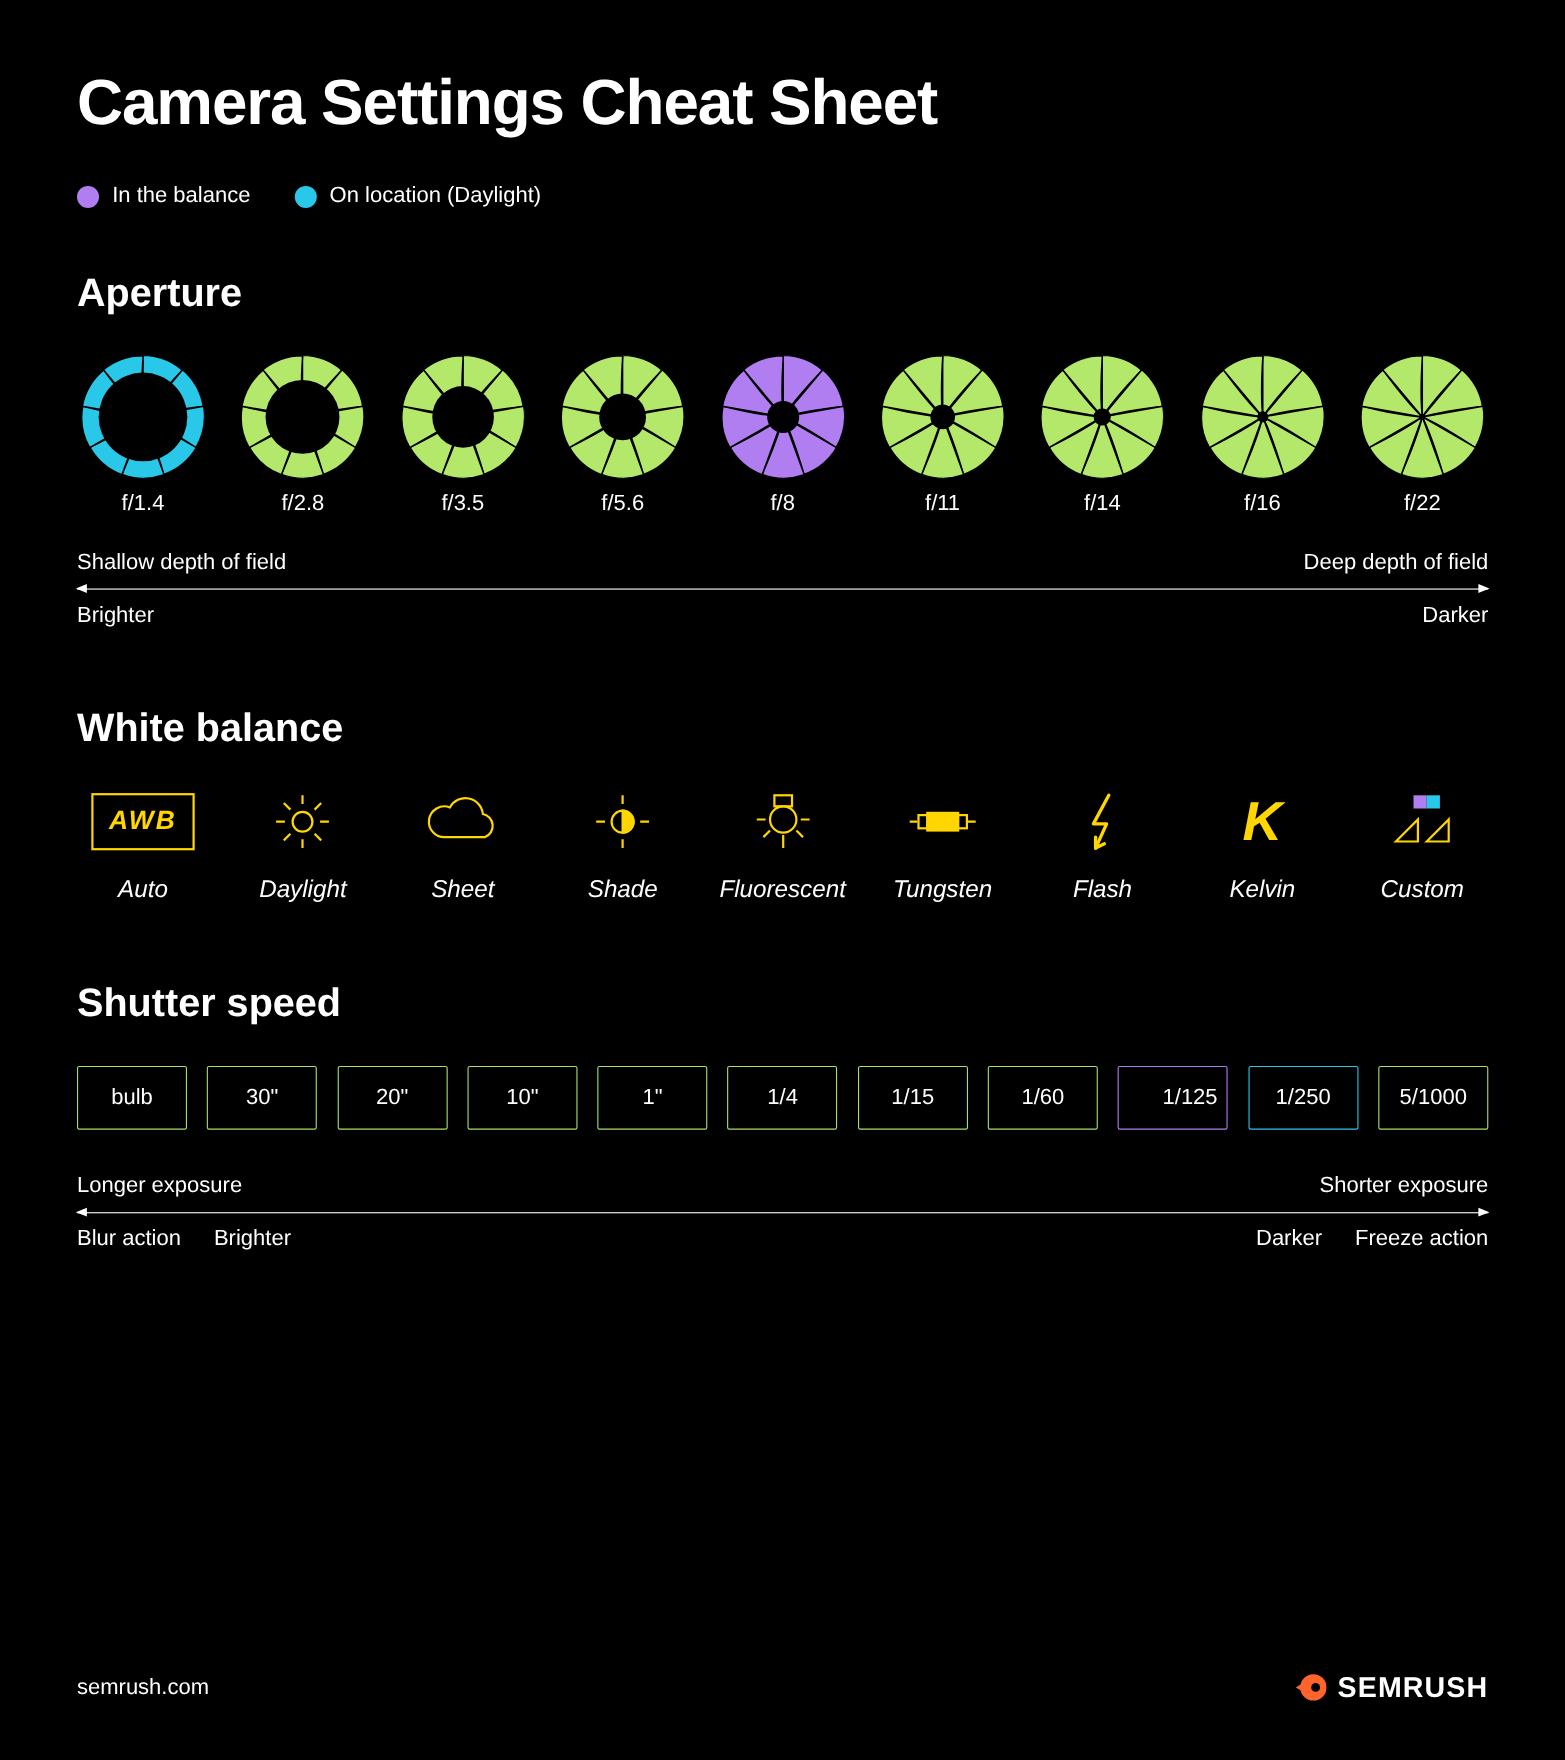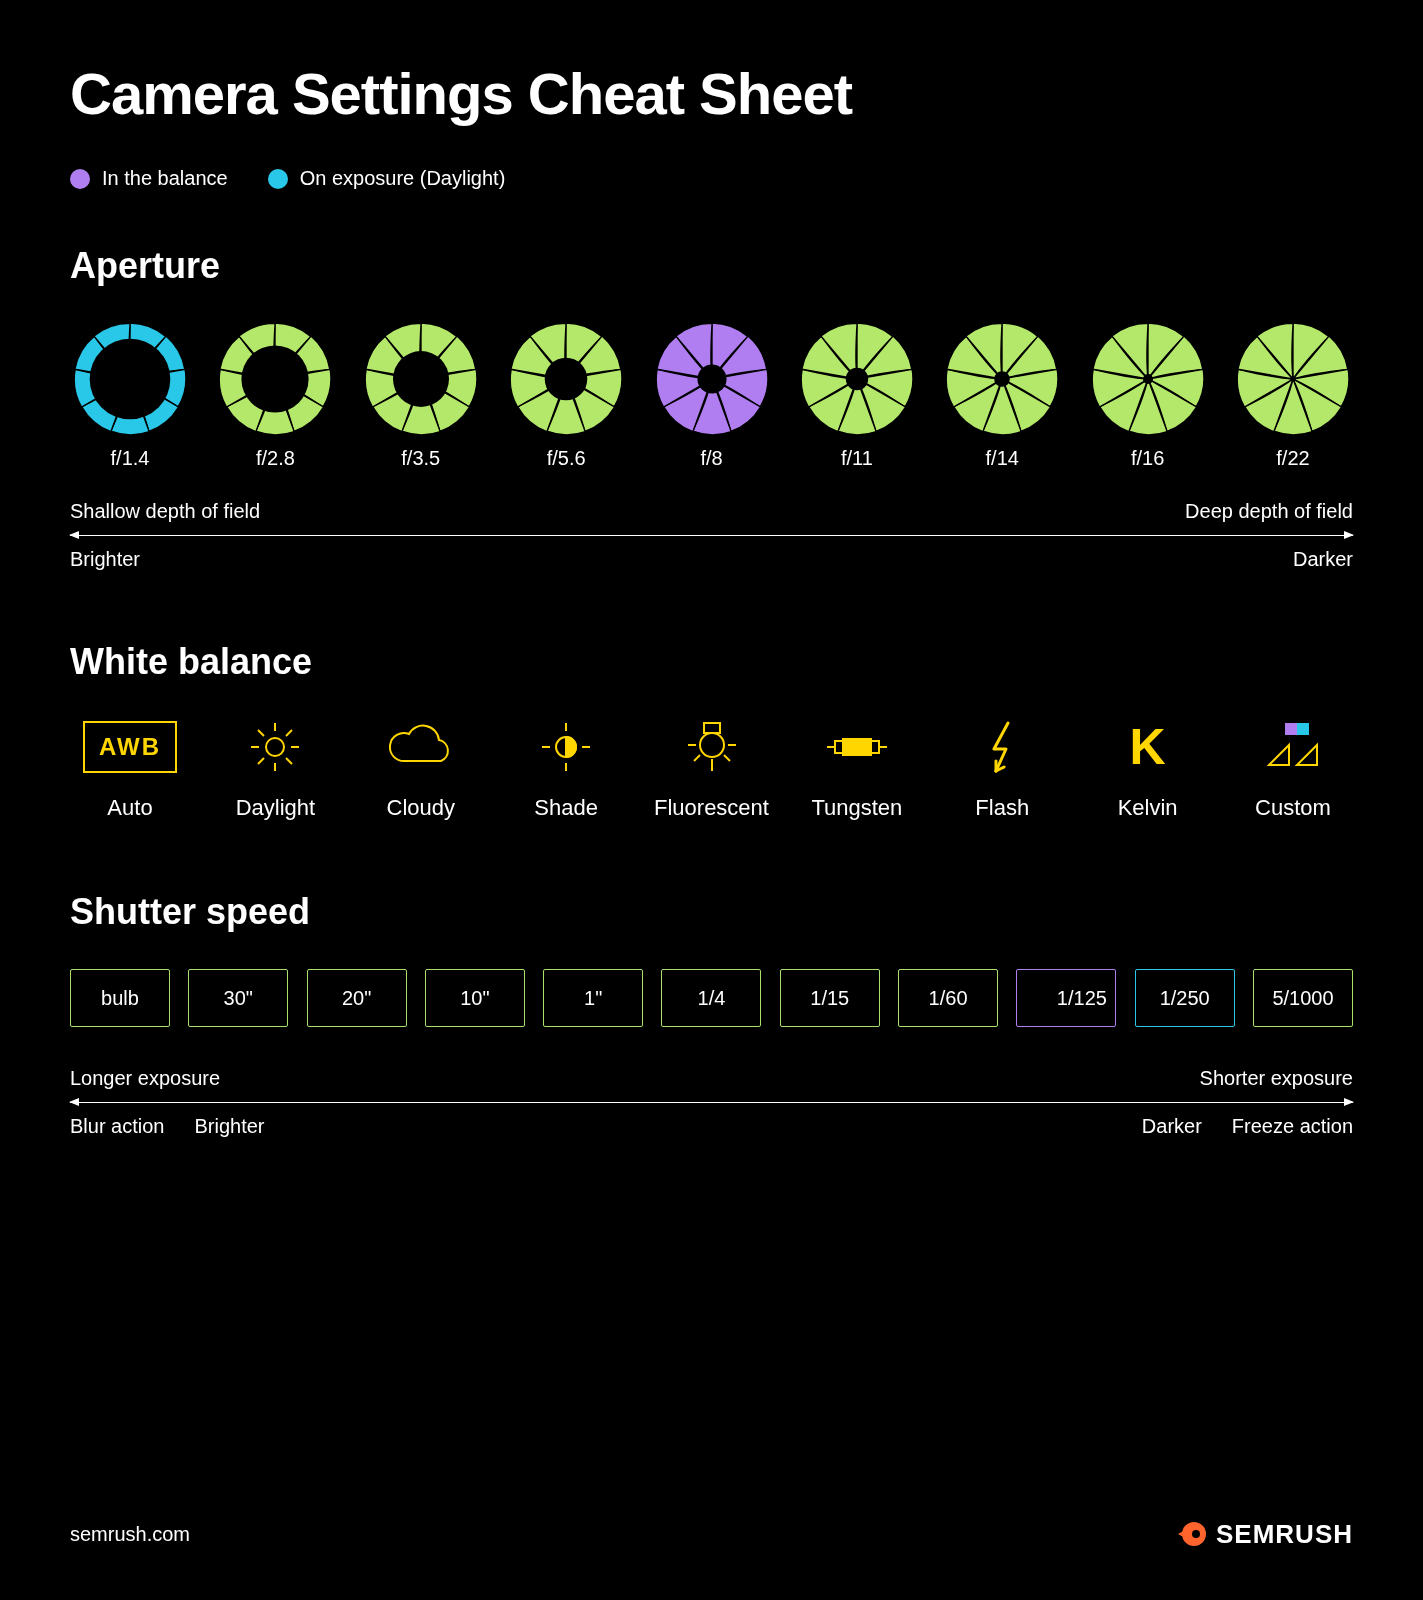--- a/index.html
+++ b/index.html
@@ -78,20 +78,21 @@
   }
   .arrow-line::before { left: -1px; border-right: 10px solid #fff; }
   .arrow-line::after { right: -1px; border-left: 10px solid #fff; }
 
   .section { margin-bottom: 70px; }
 
   
   .wb-row {
     display: flex;
     justify-content: space-between;
+    font-style: italic;
   }
   .wb-item {
     display: flex;
     flex-direction: column;
     align-items: center;
     gap: 20px;
     width: 120px;
   }
   .wb-item .iconbox {
     height: 56px;
@@ -161,21 +162,21 @@
 
 <h1>Camera Settings Cheat Sheet</h1>
 
 <div class="legend">
   <div class="legend-item">
     <span class="dot purple"></span>
     <span>In the balance</span>
   </div>
   <div class="legend-item">
     <span class="dot cyan"></span>
-    <span>On exposure (Daylight)</span>
+    <span>On location (Daylight)</span>
   </div>
 </div>
 
 <div class="section">
   <h2>Aperture</h2>
   <div class="aperture-row">
 
     <div class="aperture-item">
       <svg width="112" height="112" viewBox="0 0 100 100">
         <use href="#blades" fill="#2AC8E8" stroke="#000" stroke-width="1.2"></use>
@@ -281,21 +282,21 @@
       </div>
       <span class="lbl">Daylight</span>
     </div>
 
     <div class="wb-item">
       <div class="iconbox">
         <svg width="72" height="48" viewBox="0 0 72 48" fill="none" stroke="#FFD600" stroke-width="2">
           <path d="M20 38 a14 14 0 1 1 4 -27 a16 16 0 0 1 30 6 a11 11 0 0 1 2 21 Z"></path>
         </svg>
       </div>
-      <span class="lbl">Cloudy</span>
+      <span class="lbl">Sheet</span>
     </div>
 
     <div class="wb-item">
       <div class="iconbox">
         <svg width="56" height="56" viewBox="0 0 56 56" fill="none" stroke="#FFD600" stroke-width="2">
           <circle cx="28" cy="28" r="10"></circle>
           <path d="M28 18 a10 10 0 0 1 0 20 Z" fill="#FFD600"></path>
           <line x1="28" y1="4" x2="28" y2="12"></line>
             <line x1="28" y1="44" x2="28" y2="52"></line>
           <line x1="4" y1="28" x2="12" y2="28"></line>

